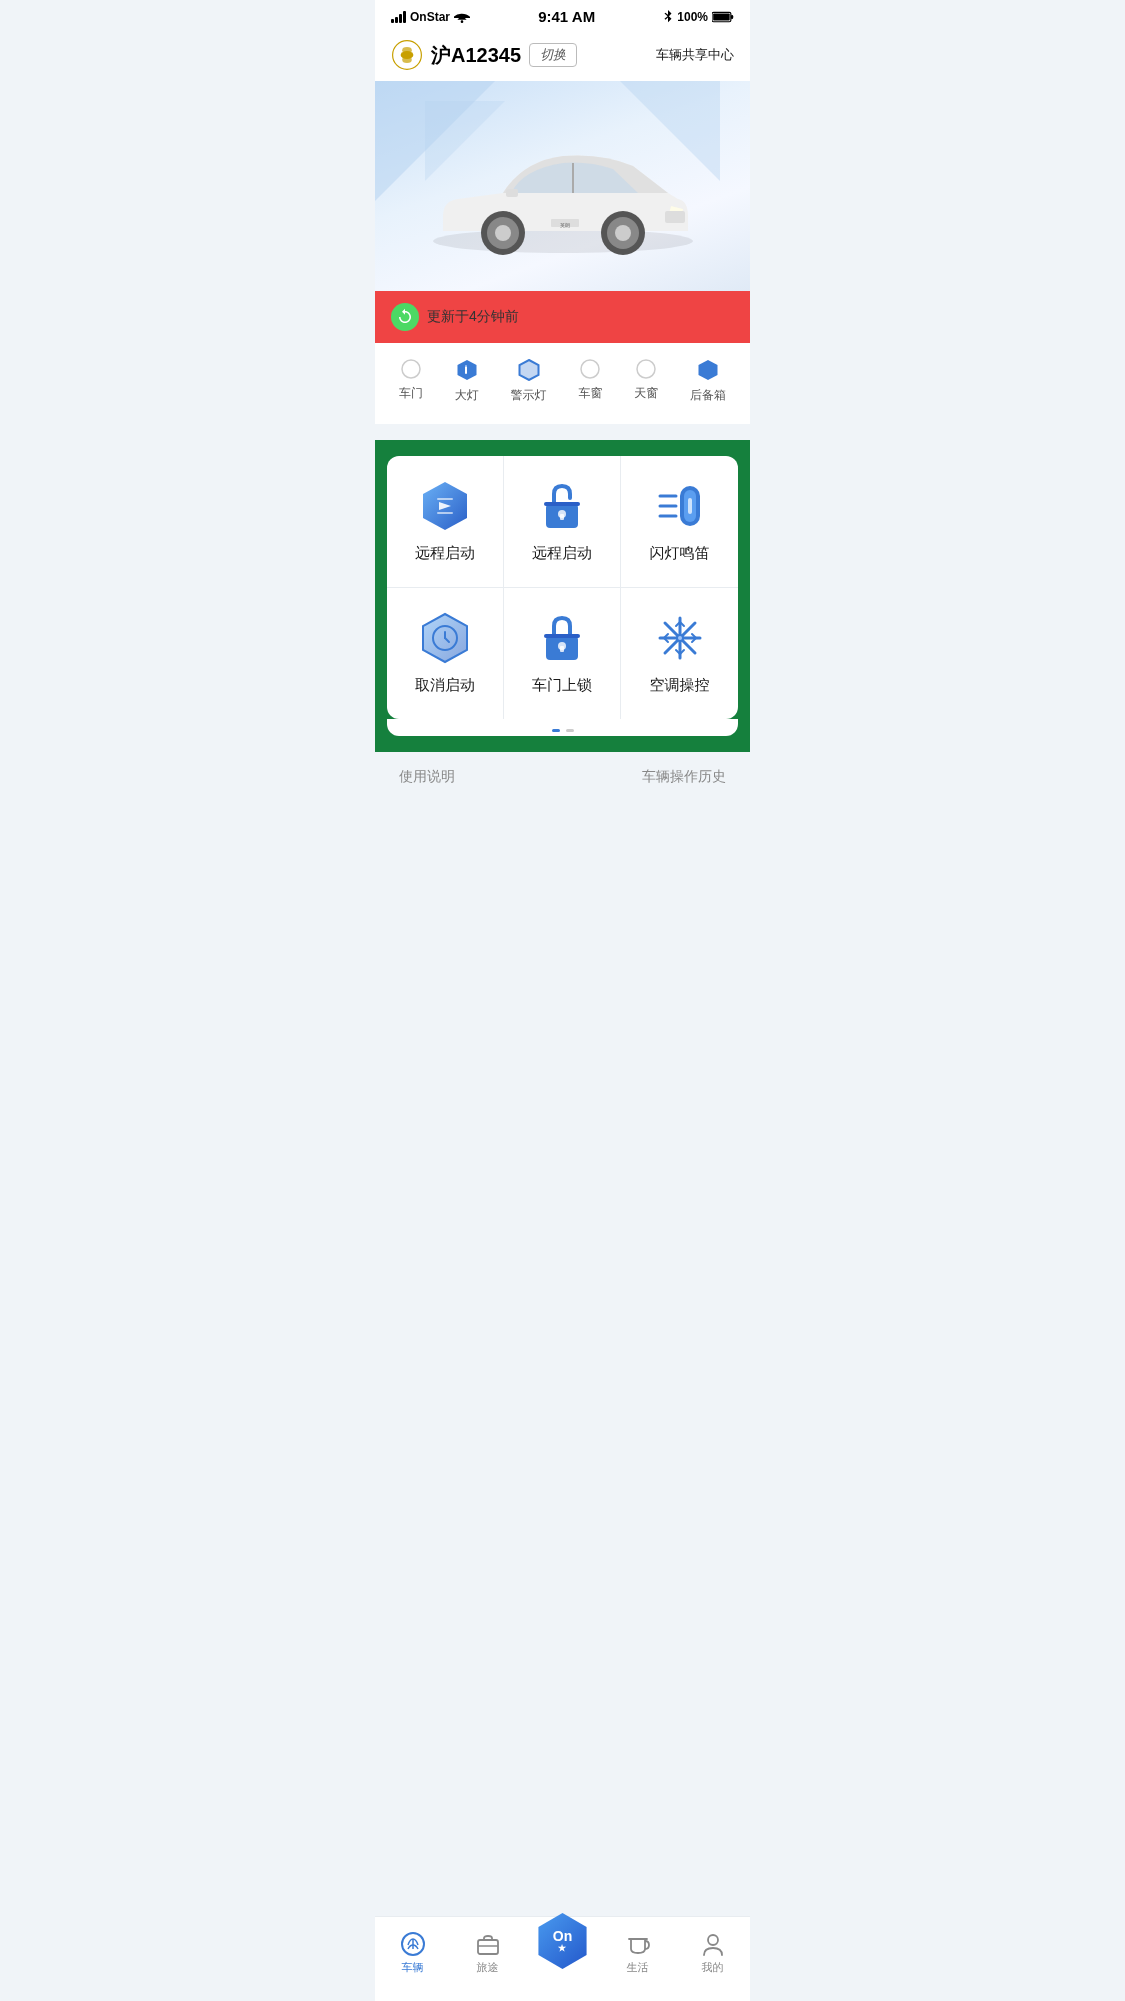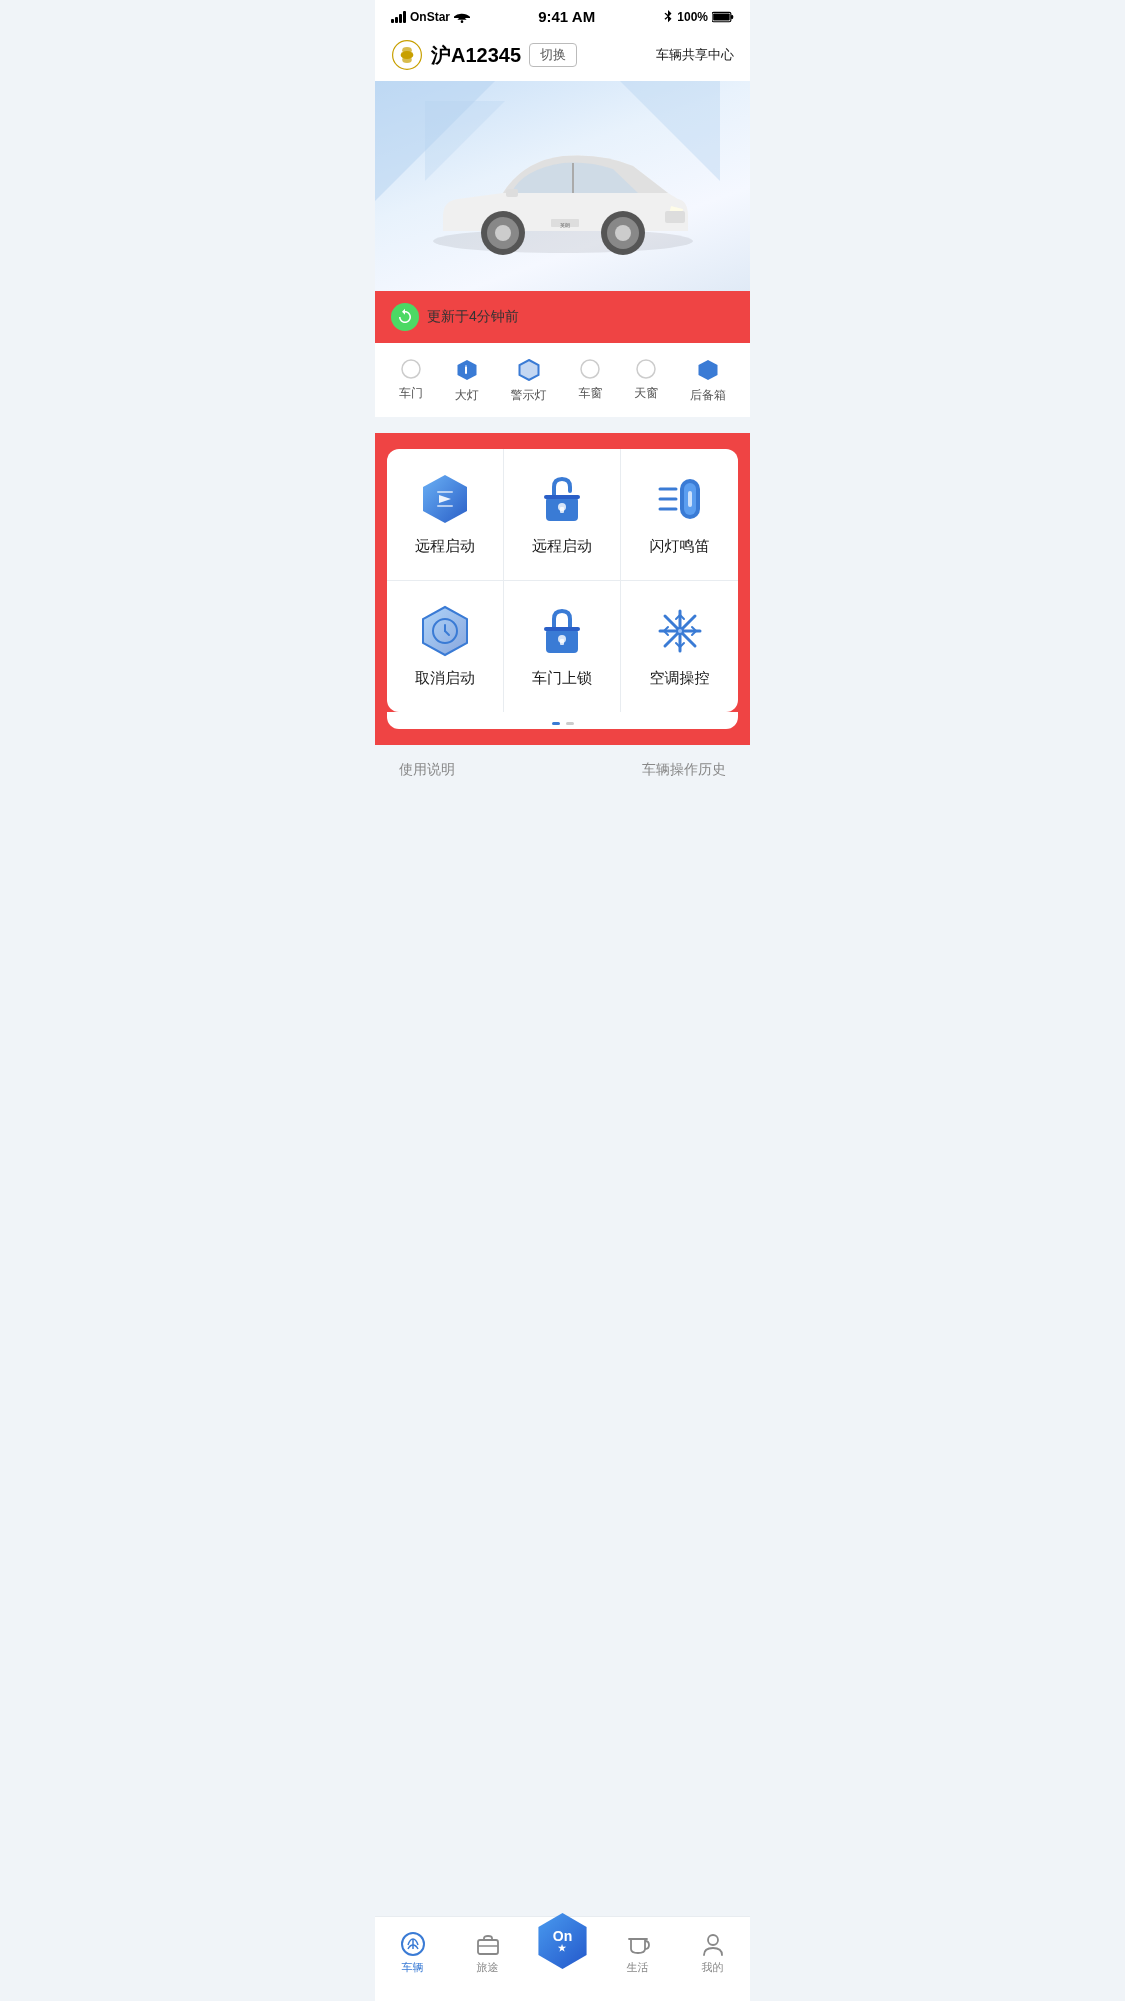--- a/index.html
+++ b/index.html
@@ -47,20 +47,21 @@
       margin-right: 8px;
     }
     .header-switch-btn {
       border: 1px solid #bbb;
       border-radius: 4px;
       padding: 2px 10px;
       font-size: 13px;
       color: #555;
       background: #fff;
       cursor: pointer;
+      font-style: italic;
     }
     .header-share {
       margin-left: auto;
       font-size: 13px;
       color: #1a1a1a;
     }
 
     
     .car-hero {
       background: linear-gradient(160deg, #c8dff7 0%, #e8f2fc 40%, #f5f8ff 70%, #e0eaf6 100%);
@@ -90,37 +91,37 @@
     }
     .update-text {
       font-size: 14px;
       color: #333;
     }
 
     
     .status-indicators {
       display: flex;
       justify-content: space-around;
-      padding: 16px 8px 13px;
+      padding: 16px 8px 20px;
       background: #fff;
     }
     .indicator-item {
       display: flex;
       flex-direction: column;
       align-items: center;
       gap: 6px;
     }
     .indicator-label {
       font-size: 12px;
       color: #555;
     }
 
     
     .action-grid-wrapper {
-      background: #ef4444;
+      background: #15803d;
       padding: 16px 0;
     }
     .action-grid {
       display: grid;
       grid-template-columns: 1fr 1fr 1fr;
       background: #fff;
       border-radius: 12px;
       margin: 0 12px;
       overflow: hidden;
     }

